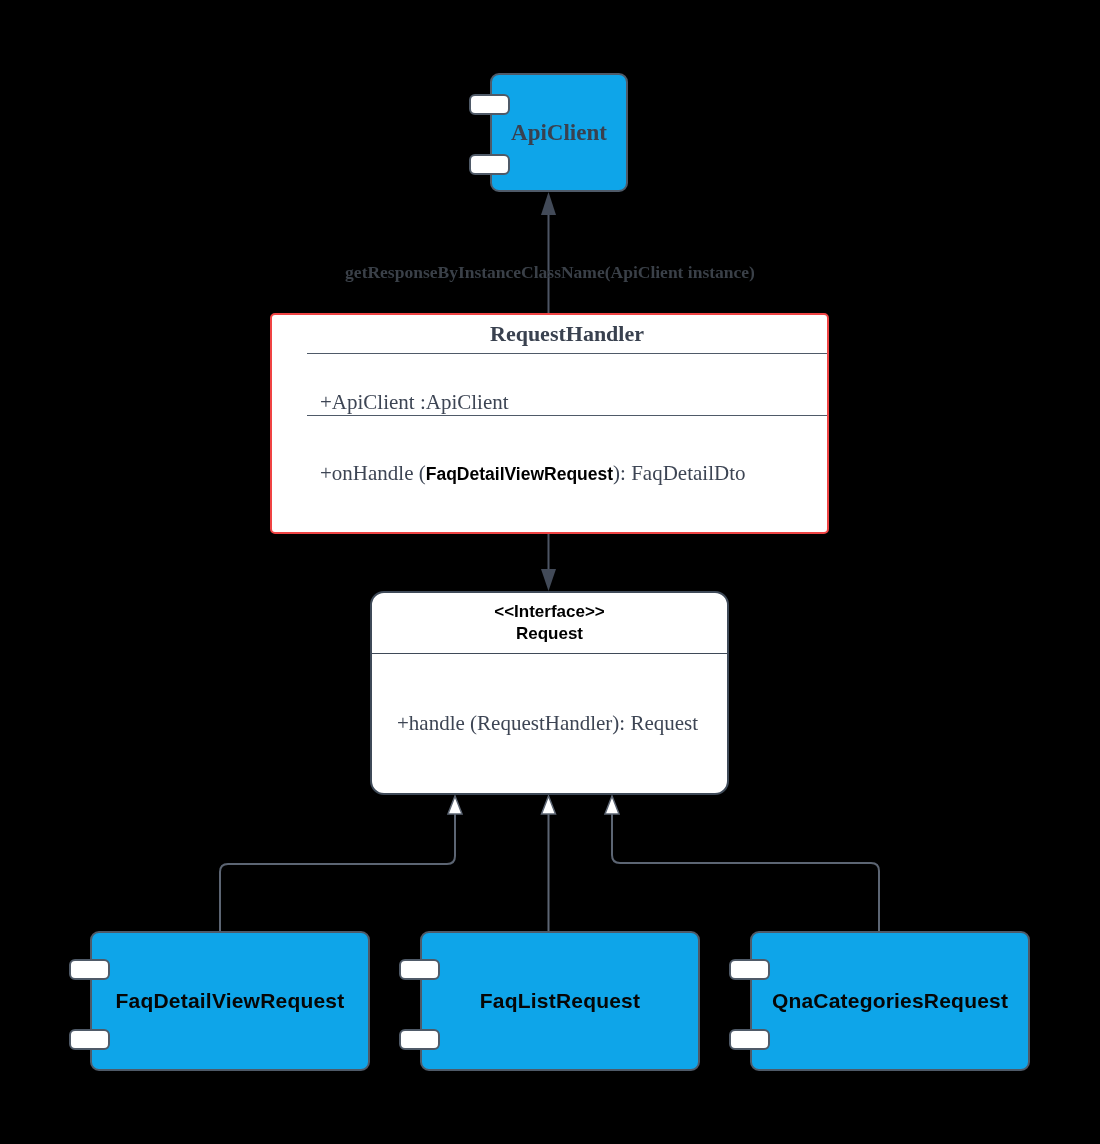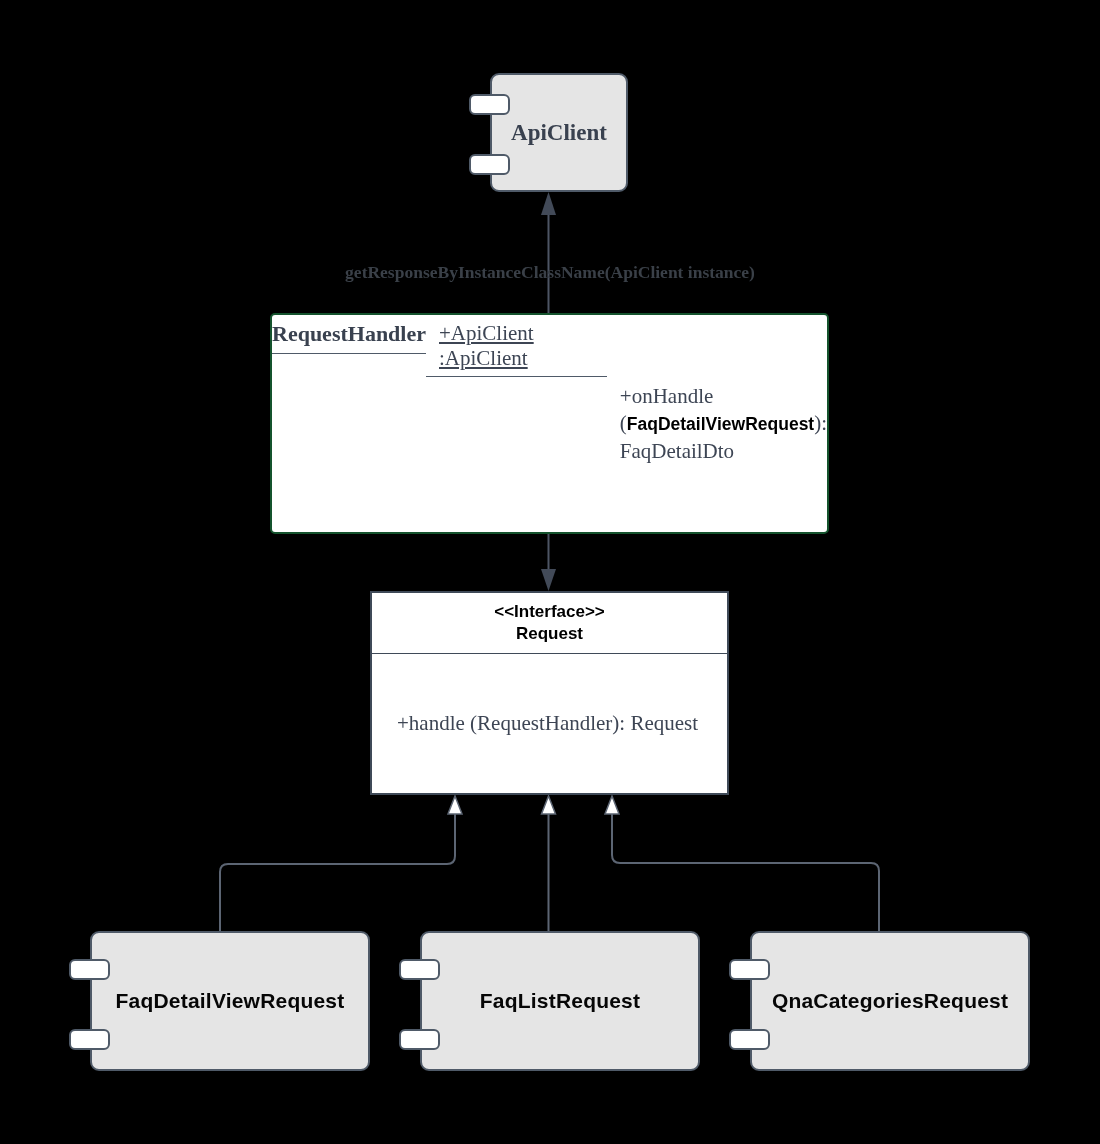--- a/index.html
+++ b/index.html
@@ -1,46 +1,46 @@
 <!DOCTYPE html>
 <html><head>
 <meta charset="utf-8">
 <style>
   html,body{margin:0;padding:0;background:#000;}
   .canvas{position:relative;width:1100px;height:1144px;background:#000000;
           font-family:"Liberation Serif", serif;overflow:hidden;}
 
   
-  .component{position:absolute;background:#e5e5e5;border:2px solid #4f5a68;
+  .component{position:absolute;background:#0ea5e9;border:2px solid #4f5a68;
              border-radius:9px;display:flex;align-items:center;justify-content:center;
              box-sizing:border-box;}
   .port{position:absolute;left:-23px;width:37px;height:17px;background:#ffffff;
         border:2px solid #4f5a68;border-radius:6px;}
   .comp-title-serif{font-weight:bold;font-size:23px;color:#39414f;
                     font-family:"Liberation Serif", serif;}
   .comp-title-sans{font-weight:bold;font-size:21px;color:#060606;
                    font-family:"Liberation Sans", sans-serif;letter-spacing:.2px;}
 
   
   .class-box{position:absolute;left:270px;top:313px;width:559px;height:221px;
-             background:#ffffff;border:2px solid #14532d;border-radius:5px;
-             box-sizing:border-box;color:#3d4554;display:flex;flex-direction:row;}
+             background:#ffffff;border:2px solid #ef4444;border-radius:5px;
+             box-sizing:border-box;color:#3d4554;display:flex;flex-direction:column;padding-left:35px;}
   .class-title{height:38px;border-bottom:1px solid #4f5a68;display:flex;
                align-items:center;justify-content:center;font-weight:bold;font-size:22px;
                color:#39414f;}
   .class-attrs{height:61px;border-bottom:1px solid #4f5a68;display:flex;
-               align-items:center;padding-left:13px;font-size:21px;text-decoration:underline;}
+               align-items:flex-end;padding-left:13px;font-size:21px;}
   .class-methods{flex:1;display:flex;flex-direction:column;justify-content:center;
                  padding-left:13px;font-size:21px;line-height:27px;}
   .member b{font-family:"Liberation Sans", sans-serif;font-weight:bold;
             font-size:17.5px;color:#000000;}
 
   
   .iface-box{position:absolute;left:370px;top:591px;width:359px;height:204px;
-             background:#ffffff;border:2px solid #3f4a58;border-radius:0;
+             background:#ffffff;border:2px solid #3f4a58;border-radius:14px;
              box-sizing:border-box;display:flex;flex-direction:column;}
   .iface-head{height:60px;border-bottom:1px solid #3f4a58;display:flex;
               flex-direction:column;align-items:center;justify-content:center;
               font-family:"Liberation Sans", sans-serif;font-weight:bold;font-size:17px;
               line-height:22px;color:#000000;}
   .iface-body{flex:1;display:flex;align-items:center;padding-left:25px;
               font-size:21px;color:#3d4554;}
 
   
   .edge-label{position:absolute;left:270px;top:262px;width:560px;text-align:center;

